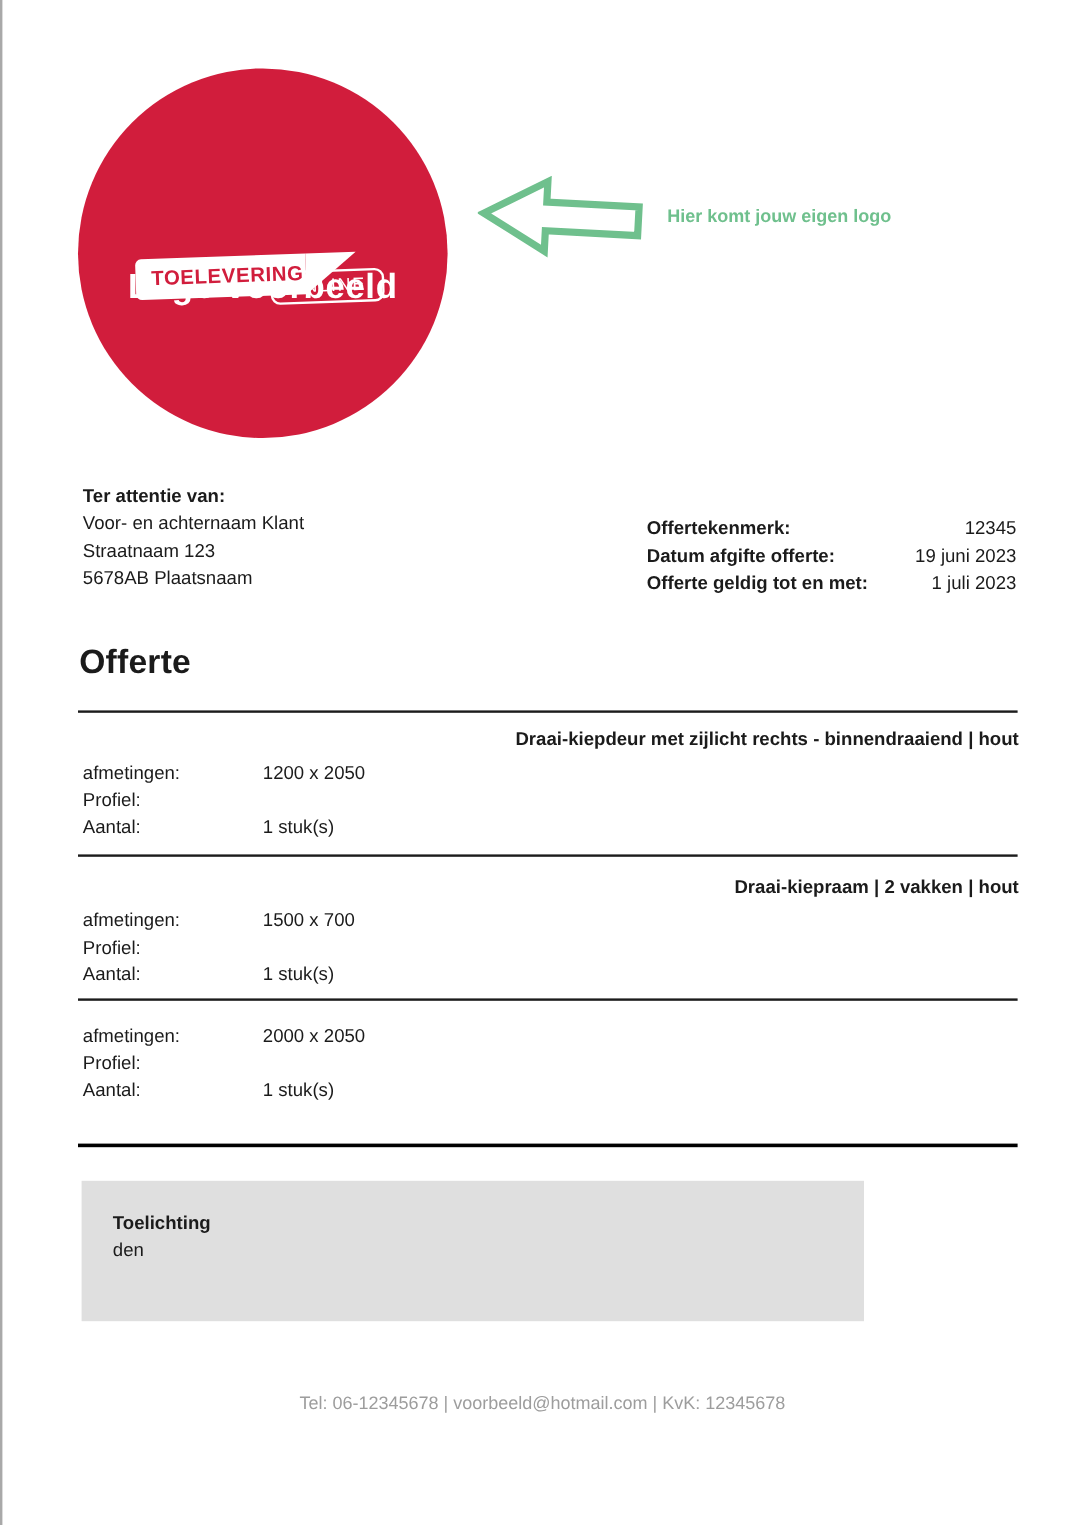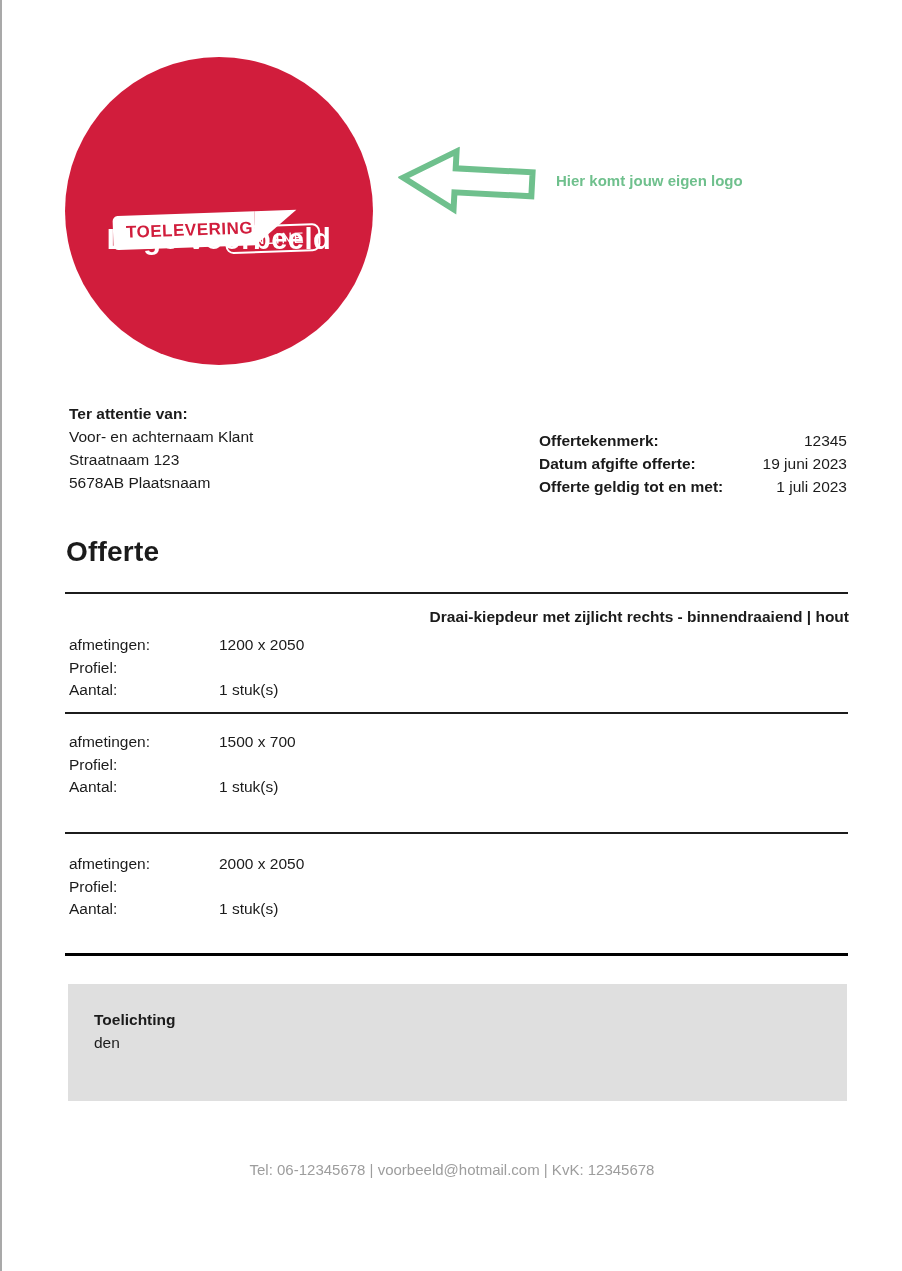--- a/index.html
+++ b/index.html
@@ -84,21 +84,21 @@
   .item { position:absolute; left:67px; width:780px; font-size:15.5px; }
   .item-1 { top:608px; }
   .item-2 { top:731px; }
   .item-3 { top:853px; }
   .item-title { font-weight:700; margin-bottom:8px;text-align:right; }
   .item-row { display:flex; line-height:22.5px; }
   .item-row .label { width:150px; flex:0 0 150px; }
 
   
   .note {
-    position:absolute; left:66px; top:984px; width:779px; height:117px;
+    position:absolute; left:66px; top:984px; width:652px; height:117px;
     background:var(--note-bg, #dfdfdf);
     padding:25px 26px 0 26px;
     font-size:15.5px; line-height:22.5px;
   }
   .note .heading { font-weight:700; margin-bottom:0px; }
 
   
   .footer {
     position:absolute; left:0; top:1158px; width:100%;
     text-align:center; color:var(--footer-gray, #9d9d9d);
@@ -164,20 +164,21 @@
       <span class="label">Profiel:</span>
       <span class="value"></span>
     </div>
     <div class="item-row">
       <span class="label">Aantal:</span>
       <span class="value">1 stuk(s)</span>
     </div>
   </div>
 
   <div class="item item-2">
+    <div class="item-title">Draai-kiepraam | 2 vakken | hout</div>
     <div class="item-row">
       <span class="label">afmetingen:</span>
       <span class="value">1500 x 700</span>
     </div>
     <div class="item-row">
       <span class="label">Profiel:</span>
       <span class="value"></span>
     </div>
     <div class="item-row">
       <span class="label">Aantal:</span>

